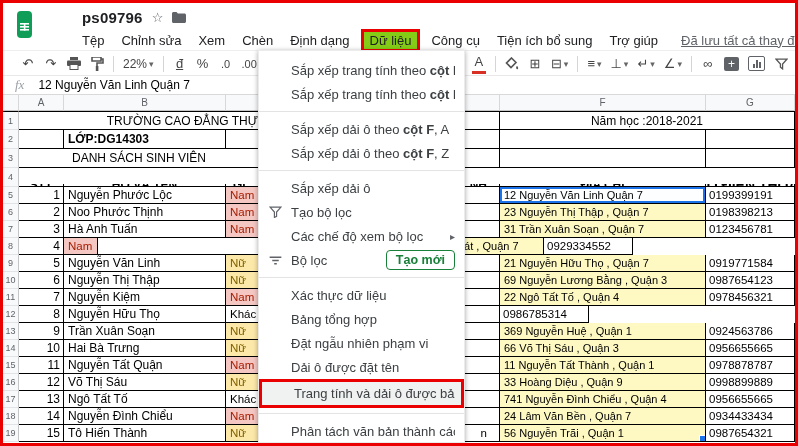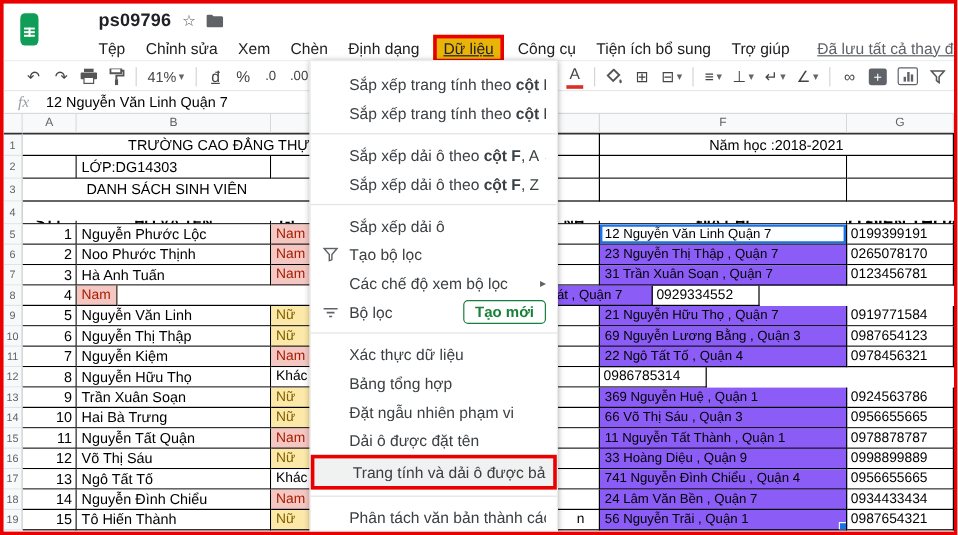--- a/index.html
+++ b/index.html
@@ -15,21 +15,21 @@
   .logo { width:27px; height:27px; background:#0f9d58; border-radius:4px; margin:4px 10px 0 4px;
           display:flex; align-items:center; justify-content:center; }
   .logo svg { display:block; }
   .tb-stack { flex:1; }
   .doc-title-row { display:flex; align-items:center; gap:9px; height:20px; }
   .doc-title { font-size:15px; font-weight:bold; color:#202124; letter-spacing:.2px; }
   .star { color:#5f6368; font-size:13px; }
   .folder svg { display:block; }
   .menubar { display:flex; align-items:center; gap:17px; height:24px; font-size:13px; color:#202124; margin-top:1px; }
   .menu-label { white-space:nowrap; }
-  .red-highlight { border:3px solid #ea0000; background:#eab308; padding:1px 6px; margin:15px -6px;text-decoration:underline; }
+  .red-highlight { border:3px solid #ea0000; background:#84cc16; padding:1px 6px; margin:15px -6px; }
   .saved-status { color:#5f6368; text-decoration:underline; margin-left:6px; white-space:nowrap; font-size:13px; }
 
   
   .toolbar { position:relative; height:25px; border-top:1px solid #eee; font-size:13px; color:#444; }
   .tb-group { position:absolute; top:0; height:25px; display:flex; align-items:center; gap:9px; }
   .tb-left { left:18px; }
   .tb-right { right:7px; }
   .tbi { display:flex; align-items:center; justify-content:center; min-width:14px; height:20px;
          color:#444; font-size:13px; white-space:nowrap; }
   .tb-divider { width:1px; height:16px; background:#d5d5d5; }
@@ -59,27 +59,27 @@
             justify-content:center; font-size:9px; color:#5f6368; }
   .ca { width:45px; } .cb { width:162px; } .cc { width:34px; }
   .cde { width:240px; } .cf { width:206px; } .cg { width:89px; }
   .m-ac { width:241px; } .m-fg { width:295px; }
   .colhead .cell { background:#f8f9fa; border-right:1px solid #d8d8d8; border-bottom:1px solid #c6c6c6;
                    justify-content:center; font-size:10px; color:#5f6368; height:16px; }
   .rowh { height:19px; } .rowd { height:17px; }
   .r1 .cell { border-top:1px solid #000; }
   .right-al { justify-content:flex-end; padding-right:3px; }
   .center-al { justify-content:center; }
-  .left-al { justify-content:flex-start; padding-left:4px; }
+  .left-al { justify-content:flex-start; padding-left:4px;font-weight:bold; }
   .bold { font-weight:bold;margin-top:16px; }
   .frag { justify-content:flex-end; padding-right:12px; font-size:11.5px; }
   .stt { justify-content:flex-end; padding-right:3px; }
   .name { padding-left:4px; }
   .gender { padding-left:4px; font-size:11.5px; }
-  .address { padding-left:4px; font-size:11px; background:#8b5cf6; position:relative; }
+  .address { padding-left:4px; font-size:11px; background:#fef9c3; position:relative; }
   .address.active { background:#fdfeff; box-shadow:inset 0 0 0 2px #1a73e8; }
   .phone { padding-left:3px; font-size:11.5px; }
   .phone-h { font-size:14px; }
   .fill-handle { position:absolute; right:-1px; bottom:-1px; width:7px; height:7px;
                  background:#1a73e8; border:1px solid #fff; }
 
   
   .dropdown { position:absolute; left:255px; top:47px; width:207px; bottom:0; background:#fff;
               box-shadow:0 1px 5px rgba(0,0,0,.35); border:1px solid #ebebeb; z-index:50;
               padding-top:7px; font-size:13px; color:#3c4043; }
@@ -146,21 +146,21 @@
       </span>
       <span class="tbi">
         <svg width="13" height="14" viewBox="0 0 13 14">
             <path d="M1 0h9v4H1z" fill="none" stroke="#555" stroke-width="1.6"></path>
             <path d="M10 2h2v4H6v3" fill="none" stroke="#555" stroke-width="1.6"></path>
             <rect x="4.8" y="9" width="2.6" height="5" fill="#555"></rect>
           </svg>
       </span>
       <span class="tb-divider"></span>
       <span class="tbi zoom-box">
-        <span>41%</span>
+        <span>22%</span>
           <span class="chev">▾</span>
       </span>
       <span class="tb-divider"></span>
       <span class="tbi" style="text-decoration:underline;">đ</span>
       <span class="tbi">%</span>
       <span class="tbi num-fmt">.0</span>
       <span class="tbi num-fmt">.00</span>
       <span class="tbi num-fmt">123</span>
     </div>
     <div class="tb-group tb-right">
@@ -278,21 +278,21 @@
     <div class="cell cg phone">0199399191</div>
   </div>
 
   <div class="grid-row rowd">
     <div class="cell gutter rn">6</div>
     <div class="cell ca stt">2</div>
     <div class="cell cb name">Noo Phước Thịnh</div>
     <div class="cell cc gender" style="background: rgb(244, 199, 195); color: rgb(166, 28, 0);">Nam</div>
     <div class="cell cde frag"></div>
     <div class="cell cf address">23 Nguyễn Thị Thập , Quận 7</div>
-    <div class="cell cg phone">0265078170</div>
+    <div class="cell cg phone">0198398213</div>
   </div>
 
   <div class="grid-row rowd">
     <div class="cell gutter rn">7</div>
     <div class="cell ca stt">3</div>
     <div class="cell cb name">Hà Anh Tuấn</div>
     <div class="cell cc gender" style="background: rgb(244, 199, 195); color: rgb(166, 28, 0);">Nam</div>
     <div class="cell cde frag"></div>
     <div class="cell cf address">31 Trần Xuân Soạn , Quận 7</div>
     <div class="cell cg phone">0123456781</div>

